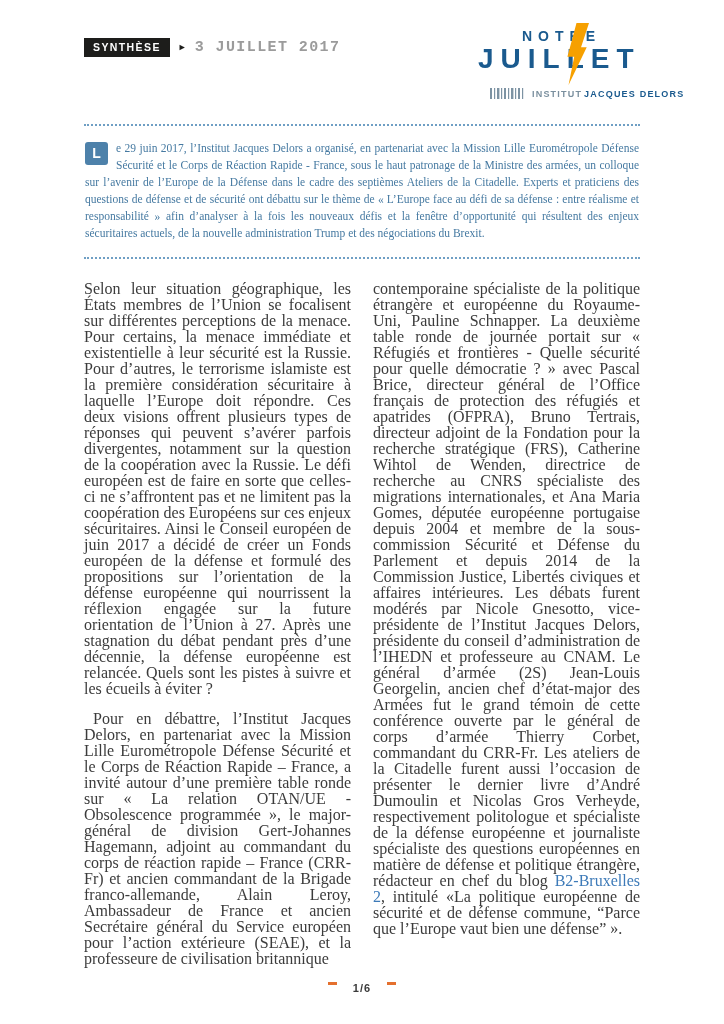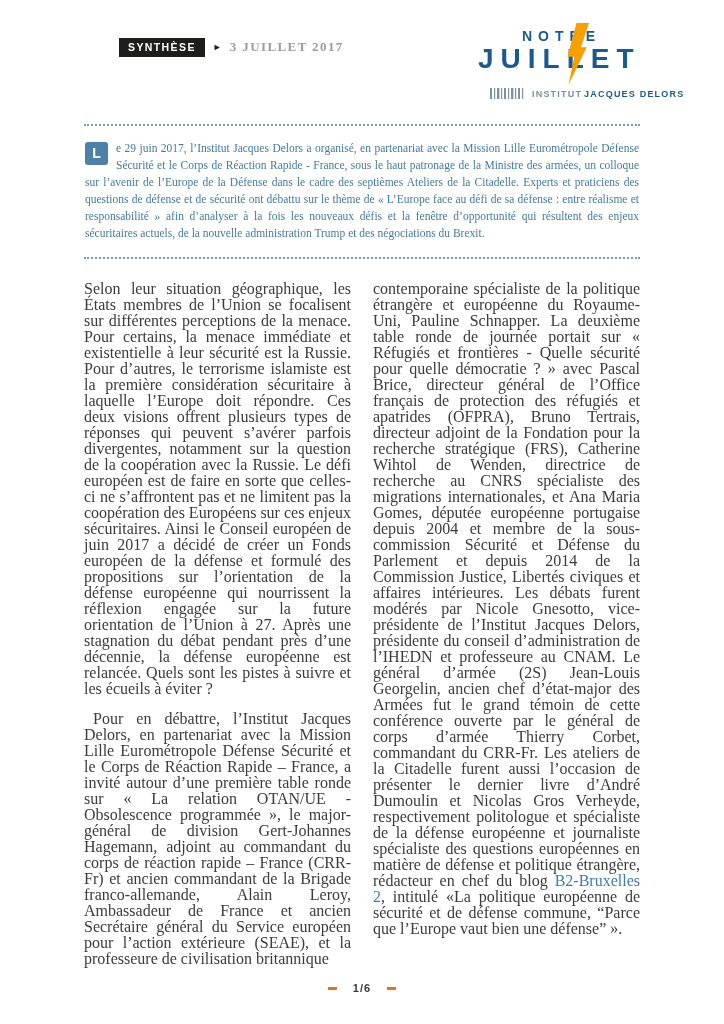--- a/index.html
+++ b/index.html
@@ -9,32 +9,32 @@
   .page {
     position:relative;
     width:724px; height:1024px;
     margin:0 auto;
     background:#ffffff;
     padding:38px 84px 0 84px;
     overflow:hidden;
   }
 
   
-  .header-left { display:flex; align-items:center; height:18px;margin-left:35px; }
+  .header-left { display:flex; align-items:center; height:18px; }
   .badge {
     background:#1d1d1b; color:#ffffff;
     font-family:"Liberation Sans", sans-serif;
     font-weight:bold; font-size:10.5px; letter-spacing:1.4px;
     padding:3px 9px 4px 9px;
   }
   .arrow { color:#1d1d1b; font-size:9px; margin:0 8px; }
   .pubdate {
     color:#9b9b9b;
-    font-family:Liberation Serif, serif;
-    font-weight:bold; font-size:13px; letter-spacing:1.4px;
+    font-family:Liberation Mono, monospace;
+    font-weight:bold; font-size:15px; letter-spacing:1.4px;
   }
 
   
   .logo { position:absolute; top:28px; right:34px; width:212px; height:80px;
           font-family:"Liberation Sans", sans-serif; }
   .logo-notre { position:absolute; top:0; left:44px; color:#1a5a8e;
                 font-weight:bold; font-size:14px; letter-spacing:6px; }
   .logo-europe { position:absolute; top:15px; left:0; color:#1a5a8e;
                  font-weight:bold; font-size:28px; letter-spacing:7px; }
   .bolt { position:absolute; left:86px; top:-5px; width:25px; height:62px; z-index:2; }
@@ -86,21 +86,21 @@
     text-align:justify;
     hyphens:auto; -webkit-hyphens:auto;
   }
   .col p + p { margin-top:14px; text-indent:9px; }
   .bold { font-weight:normal; }
   .link { color:#3d7ab8; text-decoration:none; cursor:pointer; }
 
   
   .footer {
     position:absolute; left:0; right:0; bottom:30px;
-    display:flex; justify-content:center; align-items:center; gap:16px;
+    display:flex; justify-content:center; align-items:flex-start; gap:16px;
   }
   .dash { width:9px; height:3px; background:#e4702e; }
   .page-num {
     font-family:"Liberation Sans", sans-serif;
     font-weight:bold; font-size:11px; color:#3b3b3b; letter-spacing:1px;
   }
 </style>
 </head>
 <body>
 

